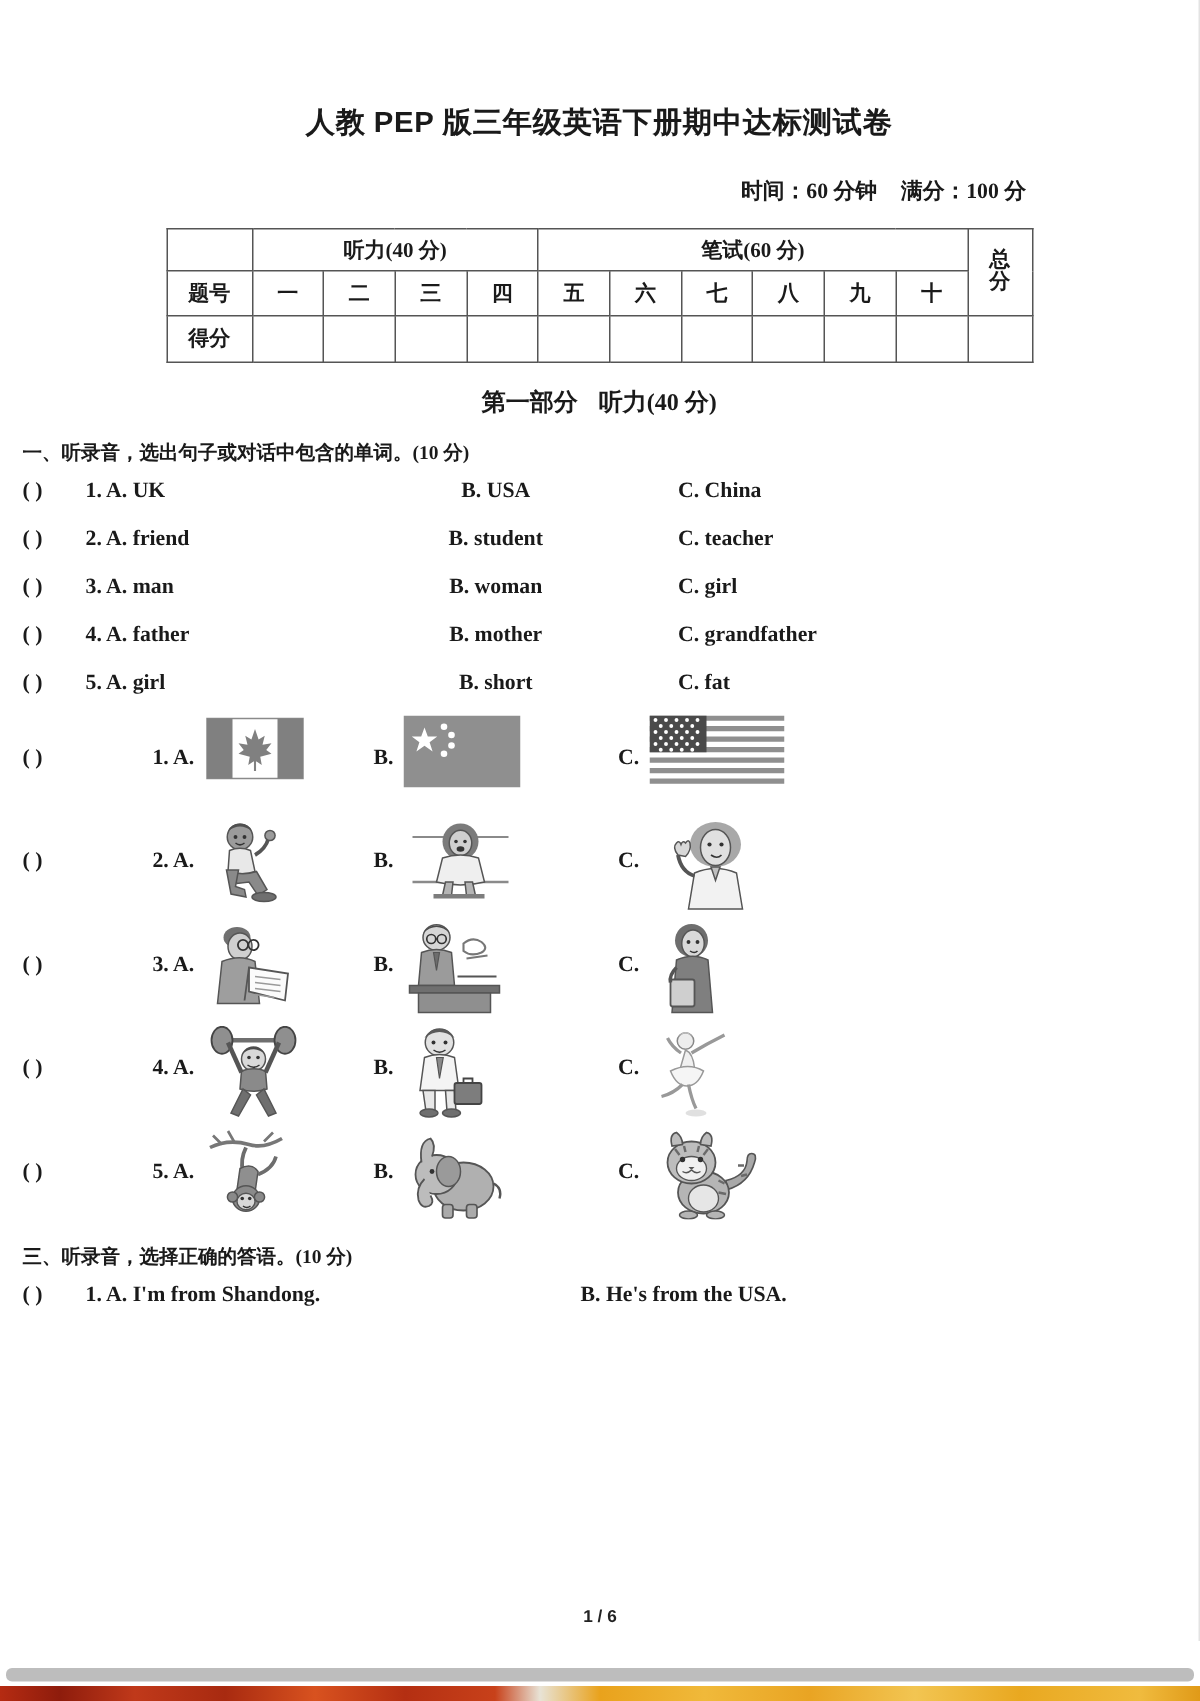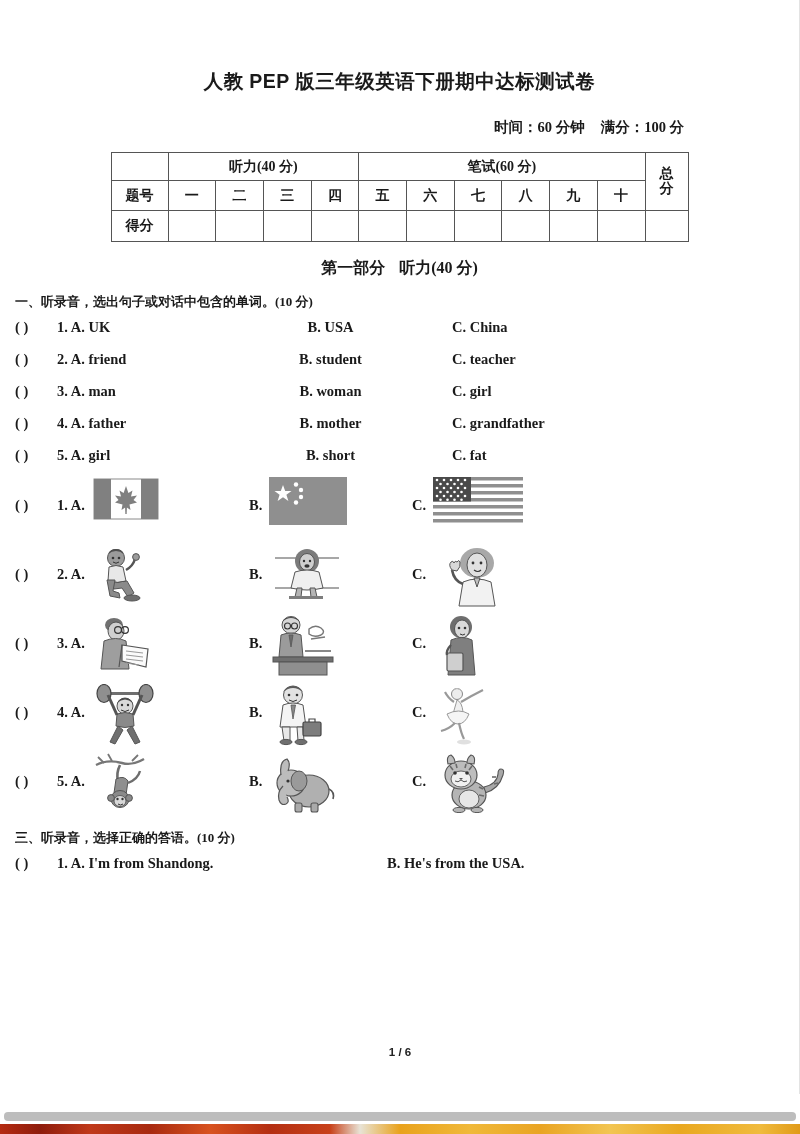--- a/index.html
+++ b/index.html
@@ -93,39 +93,39 @@
   .q-b { width:163px; flex:none;text-align:center; }
   .q-c { flex:none;margin-left:40px; }
 
   
   .pic-row {
     display:flex; align-items:center;
     font-size:14.5px; font-weight:bold;
     padding:0 0 0 15px;
     height:69px;
   }
-  .pic-a { width:192px; flex:none; display:flex; align-items:center; }
+  .pic-a { width:192px; flex:none; display:flex; align-items:center;justify-content:center; }
   .pic-b { width:163px; flex:none; display:flex; align-items:center; }
   .pic-c { flex:none; display:flex; align-items:center; }
   .opt-letter { margin-right:7px; }
   .thumb { width:68px; height:58px; position:relative; }
   .thumb svg { display:block; }
 
   
   .ans-row {
     display:flex; align-items:center;
     font-size:14.5px; font-weight:bold;
     padding:0 0 0 15px;
     height:32px;
   }
   .ans-a { width:330px; flex:none; }
   .ans-b { flex:none; }
 
   .page-num {
-    position:absolute; left:0; top:1046px; width:800px;
+    position:absolute; left:0; top:1072px; width:800px;
     text-align:center;
     font-size:11.5px; font-weight:bold;
     font-family:"Liberation Sans","DejaVu Sans",sans-serif;
     color:#222;
     z-index:3;
   }
 
   .divider {
     position:absolute; left:4px; top:1112px;
     width:792px; height:9px;

